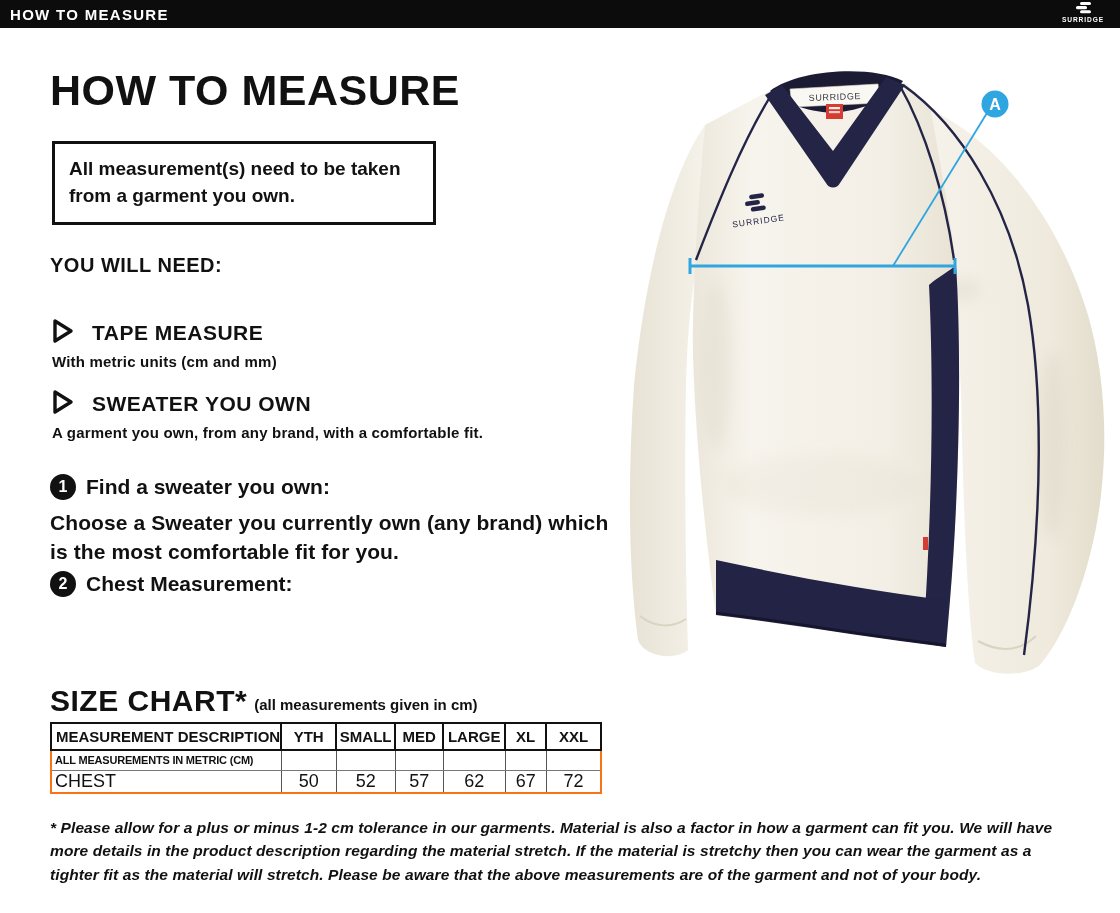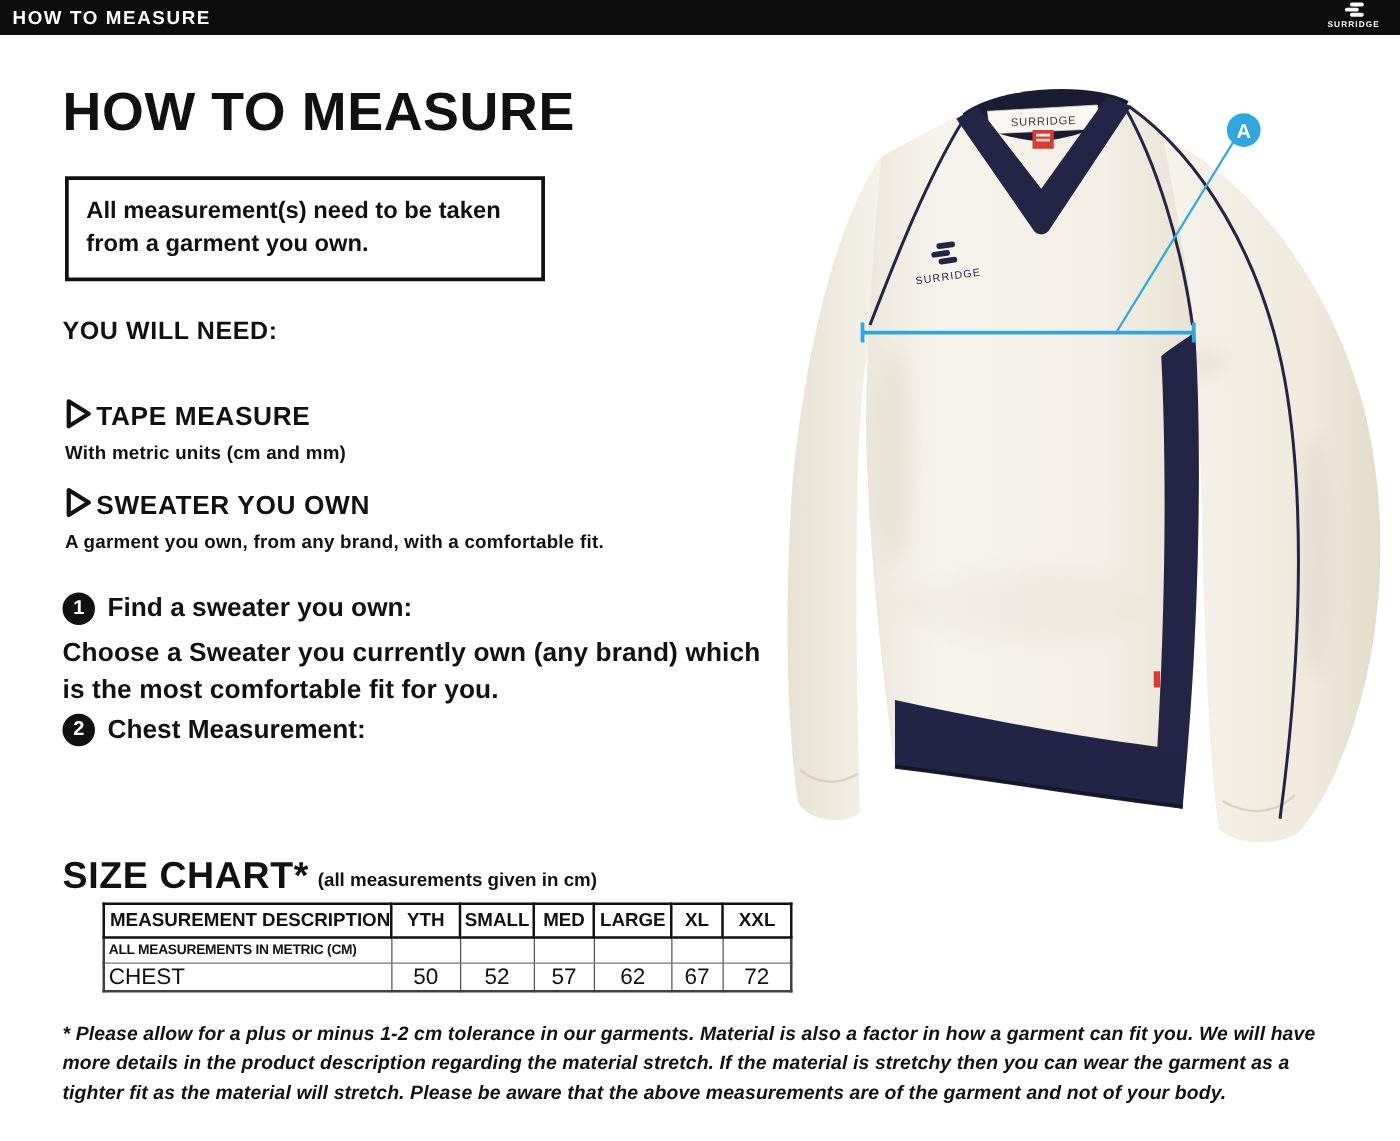--- a/index.html
+++ b/index.html
@@ -13,41 +13,41 @@
   .topbar-logo svg { display:block; }
 
   
   .page-title { position:absolute; left:50px; top:66px; font-size:43px; font-weight:bold; letter-spacing:0.5px; }
   .notice-box { position:absolute; left:52px; top:141px; width:384px; border:3px solid #111; padding:12px 14px; font-size:19px; font-weight:bold; line-height:1.42; }
   .need-heading { position:absolute; left:50px; top:254px; font-size:20px; font-weight:bold; letter-spacing:0.5px; }
 
   .tool-item { position:absolute; left:52px; }
   .tool-item.t1 { top:318px; }
   .tool-item.t2 { top:389px; }
-  .tool-head { display:flex; align-items:center; gap:3px; }
+  .tool-head { display:flex; align-items:center; gap:18px; }
   .tool-title { font-size:21px; font-weight:bold; letter-spacing:0.5px; }
   .tool-desc { font-size:15px; font-weight:bold; margin-top:5px; letter-spacing:0.2px; }
 
   .step-item { position:absolute; left:50px; }
   .step-item.s1 { top:474px; }
   .step-item.s2 { top:571px; }
   .step-head { display:flex; align-items:center; gap:10px; }
   .step-badge { width:26px; height:26px; border-radius:50%; background:#111; color:#fff; font-size:16px; font-weight:bold; display:flex; align-items:center; justify-content:center; flex:0 0 26px; }
   .step-title { font-size:21px; font-weight:bold; }
   .step-desc { font-size:21px; font-weight:bold; margin-top:9px; width:570px; line-height:1.37; letter-spacing:0.1px; }
 
   .sizechart-head { position:absolute; left:50px; top:684px; display:flex; align-items:flex-end; }
   .sizechart-title { font-size:30px; font-weight:bold; letter-spacing:0.5px; }
   .sizechart-sub { font-size:15px; font-weight:bold; margin-left:7px; padding-bottom:5px; }
 
   table.size-table { position:absolute; left:50px; top:722px; border-collapse:collapse; table-layout:fixed; }
   table.size-table th, table.size-table td { border:1px solid #555; overflow:hidden; white-space:nowrap; }
   table.size-table thead th { border:2px solid #111; font-size:15px; font-weight:bold; height:27px; text-align:center; }
   table.size-table thead th.desc { text-align:left; padding-left:4px; }
-  table.size-table { border:2px solid #404040;margin-left:32px; }
+  table.size-table { border:2px solid #f97316; }
   tr.metric-row td { height:20px; font-size:11px; font-weight:bold; border-bottom:1px solid #777; }
   tr.metric-row td.desc { padding-left:3px; letter-spacing:-0.2px; }
   tr.chest-row td { height:22px; font-size:18px; text-align:center; }
   tr.chest-row td.desc { text-align:left; padding-left:3px; }
 
   .footnote { position:absolute; left:50px; top:816px; width:1030px; font-size:15.5px; font-weight:bold; font-style:italic; line-height:1.5; letter-spacing:0.1px; }
 
   
   .product-wrap { position:absolute; left:620px; top:55px; width:500px; height:630px; }
 </style>

